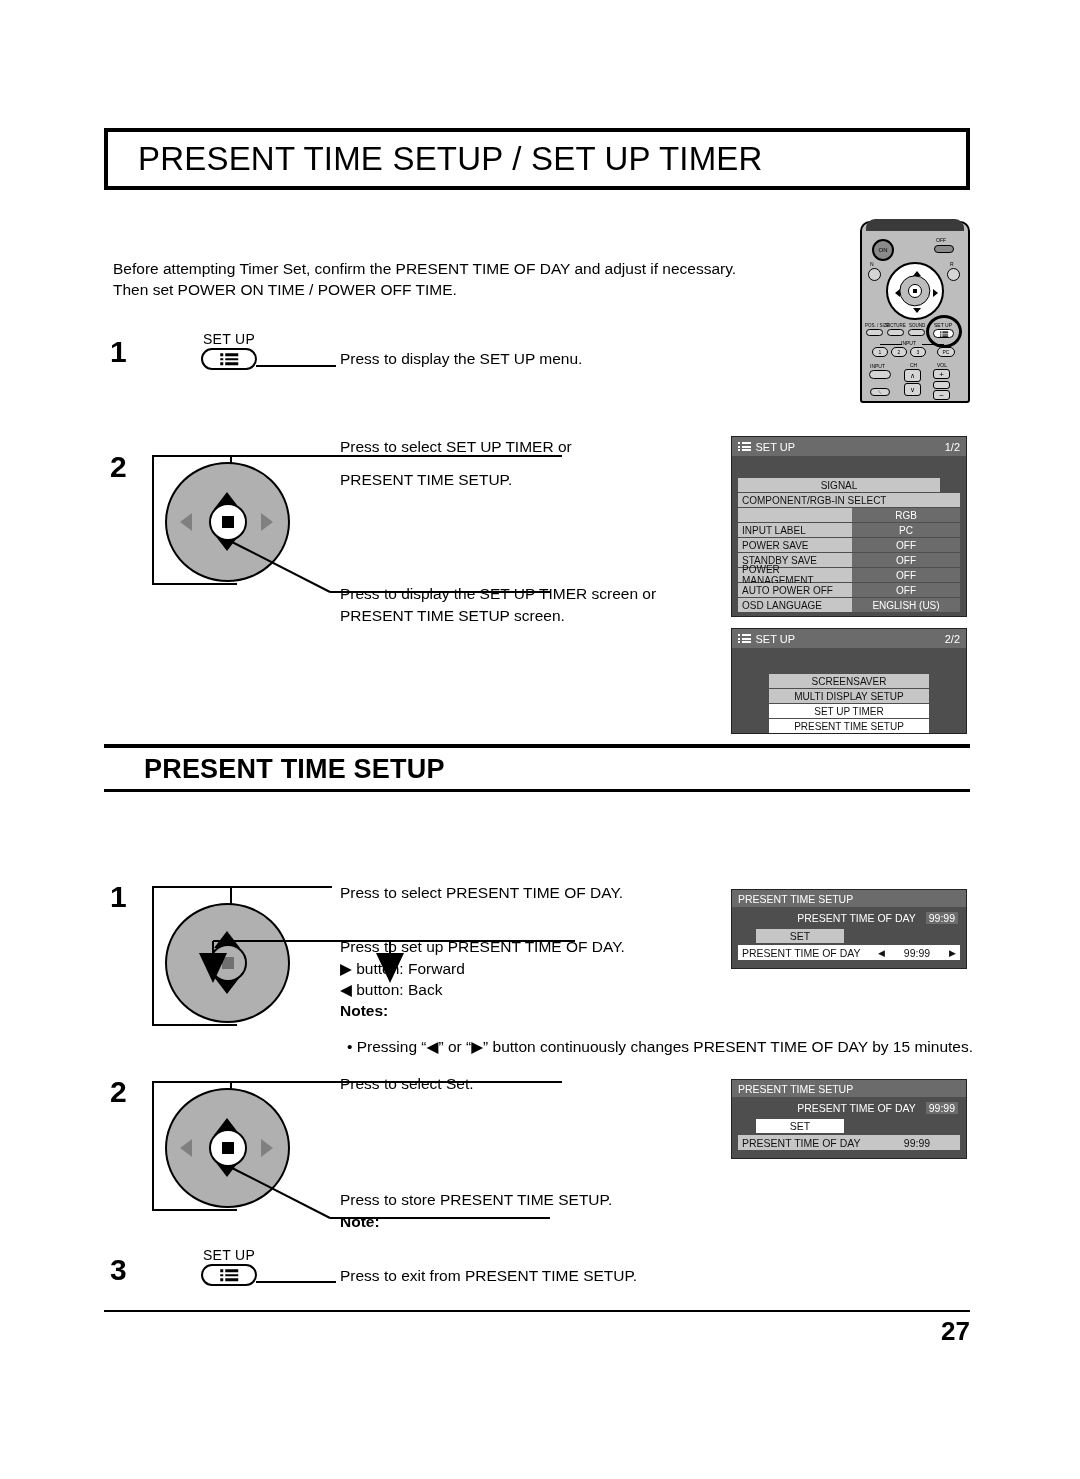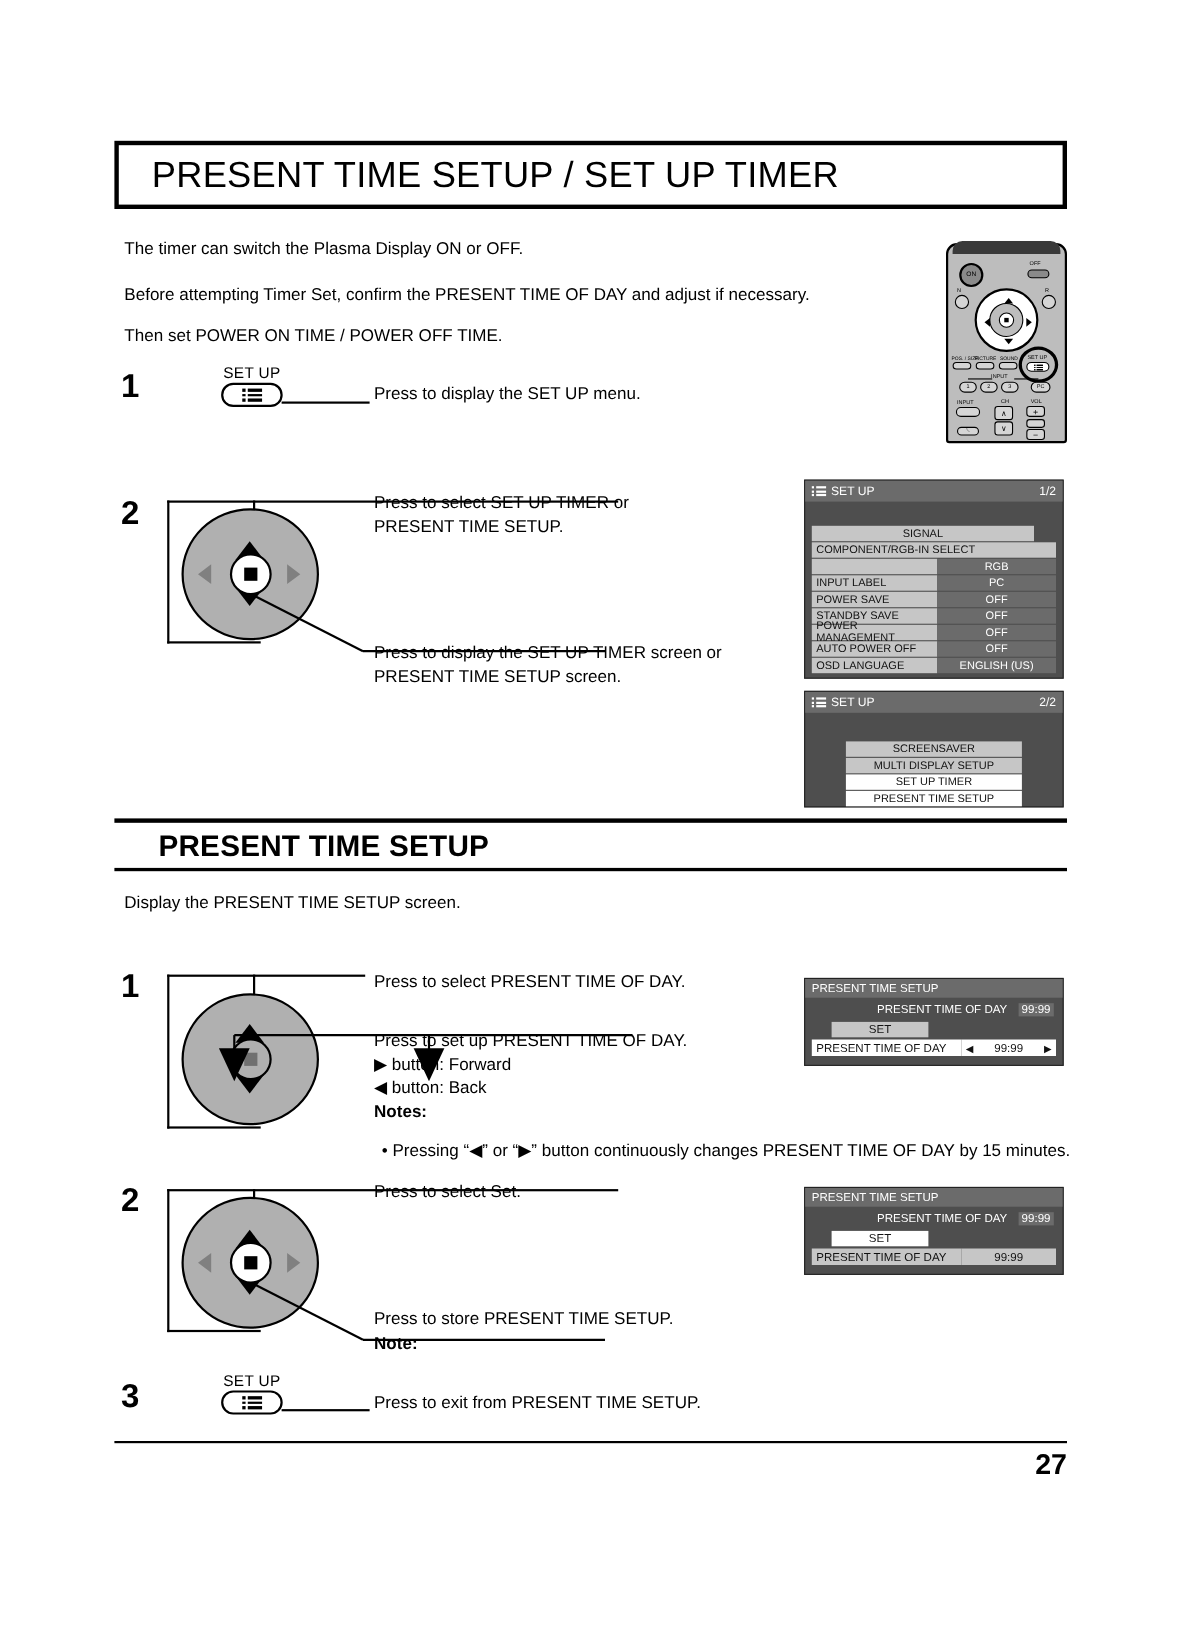--- a/index.html
+++ b/index.html
@@ -498,23 +498,22 @@
 </style>
 </head>
 <body>
 
 <div id="page">
 
   <div class="title-banner">
     <div class="title-text">PRESENT TIME SETUP / SET UP TIMER</div>
   </div>
 
-  <div class="body-text" style="left:113px; top:216px;">The timer can switch the Plasma Display ON or OFF.</div>
   <div class="body-text" style="left:113px; top:258px;">Before attempting Timer Set, confirm the PRESENT TIME OF DAY and adjust if necessary.</div>
-  <div class="body-text" style="left:113px; top:279px;margin-top:16px;">Then set POWER ON TIME / POWER OFF TIME.</div>
+  <div class="body-text" style="left:113px; top:279px;">Then set POWER ON TIME / POWER OFF TIME.</div>
 
   <div class="remote">
     <div class="shell"></div>
     <div class="top-strip"></div>
 
     <div style="position:absolute; left:16px; top:18px; width:22px; height:22px; border-radius:50%;
                 background:#8a8a8a; border:2px solid #000; box-sizing:border-box; display:flex;
                 align-items:center; justify-content:center; font-size:6px; color:#000;">ON</div>
 
     <div class="rlabel" style="left:80px; top:16px;">OFF</div>
@@ -618,21 +617,21 @@
     <div class="disc"></div>
     <div class="tri up-blk" style="left:49px; top:30px;"></div>
     <div class="tri down-blk" style="left:49px; top:72px;"></div>
     <div class="tri left-dim" style="left:15px; top:51px;"></div>
     <div class="tri right-dim" style="left:96px; top:51px;"></div>
     <div class="hub">
         <span class="sq"></span>
       </div>
   </div>
 
-  <div class="body-text" style="left:340px; top:447px;">Press to select SET UP TIMER or</div>
+  <div class="body-text" style="left:340px; top:436px;">Press to select SET UP TIMER or</div>
   <div class="body-text" style="left:340px; top:469px;">PRESENT TIME SETUP.</div>
 
   <svg style="position:absolute; left:220px; top:530px; width:350px; height:70px; overflow:visible;">
     <line x1="12" y1="12" x2="110" y2="62" stroke="#000" stroke-width="2"></line>
     <line x1="110" y1="62" x2="330" y2="62" stroke="#000" stroke-width="2"></line>
   </svg>
 
   <div class="body-text" style="left:340px; top:583px;">Press to display the SET UP TIMER screen or</div>
   <div class="body-text" style="left:340px; top:605px;">PRESENT TIME SETUP screen.</div>
 
@@ -727,21 +726,20 @@
       <div class="osd-item sel">PRESENT TIME SETUP</div>
     </div>
   </div>
 
   <div class="sec-head" style="top:744px;">
     <div class="rule-top"></div>
     <div class="sec-title">PRESENT TIME SETUP</div>
     <div class="rule-bot"></div>
   </div>
 
-  <div class="body-text" style="left:113px; top:810px;">Display the PRESENT TIME SETUP screen.</div>
 
   <div class="step-num" style="left:110px; top:882px;">1</div>
 
   <div class="hline" style="left:152px; top:886px; width:180px;"></div>
   <div class="vline" style="left:152px; top:886px; height:140px;"></div>
   <div class="hline" style="left:152px; top:1024px; width:85px;"></div>
   <div class="vline" style="left:230px; top:886px; height:43px;"></div>
 
   <div class="wheel" style="left:165px; top:903px; width:125px; height:120px;">
     <div class="disc"></div>

